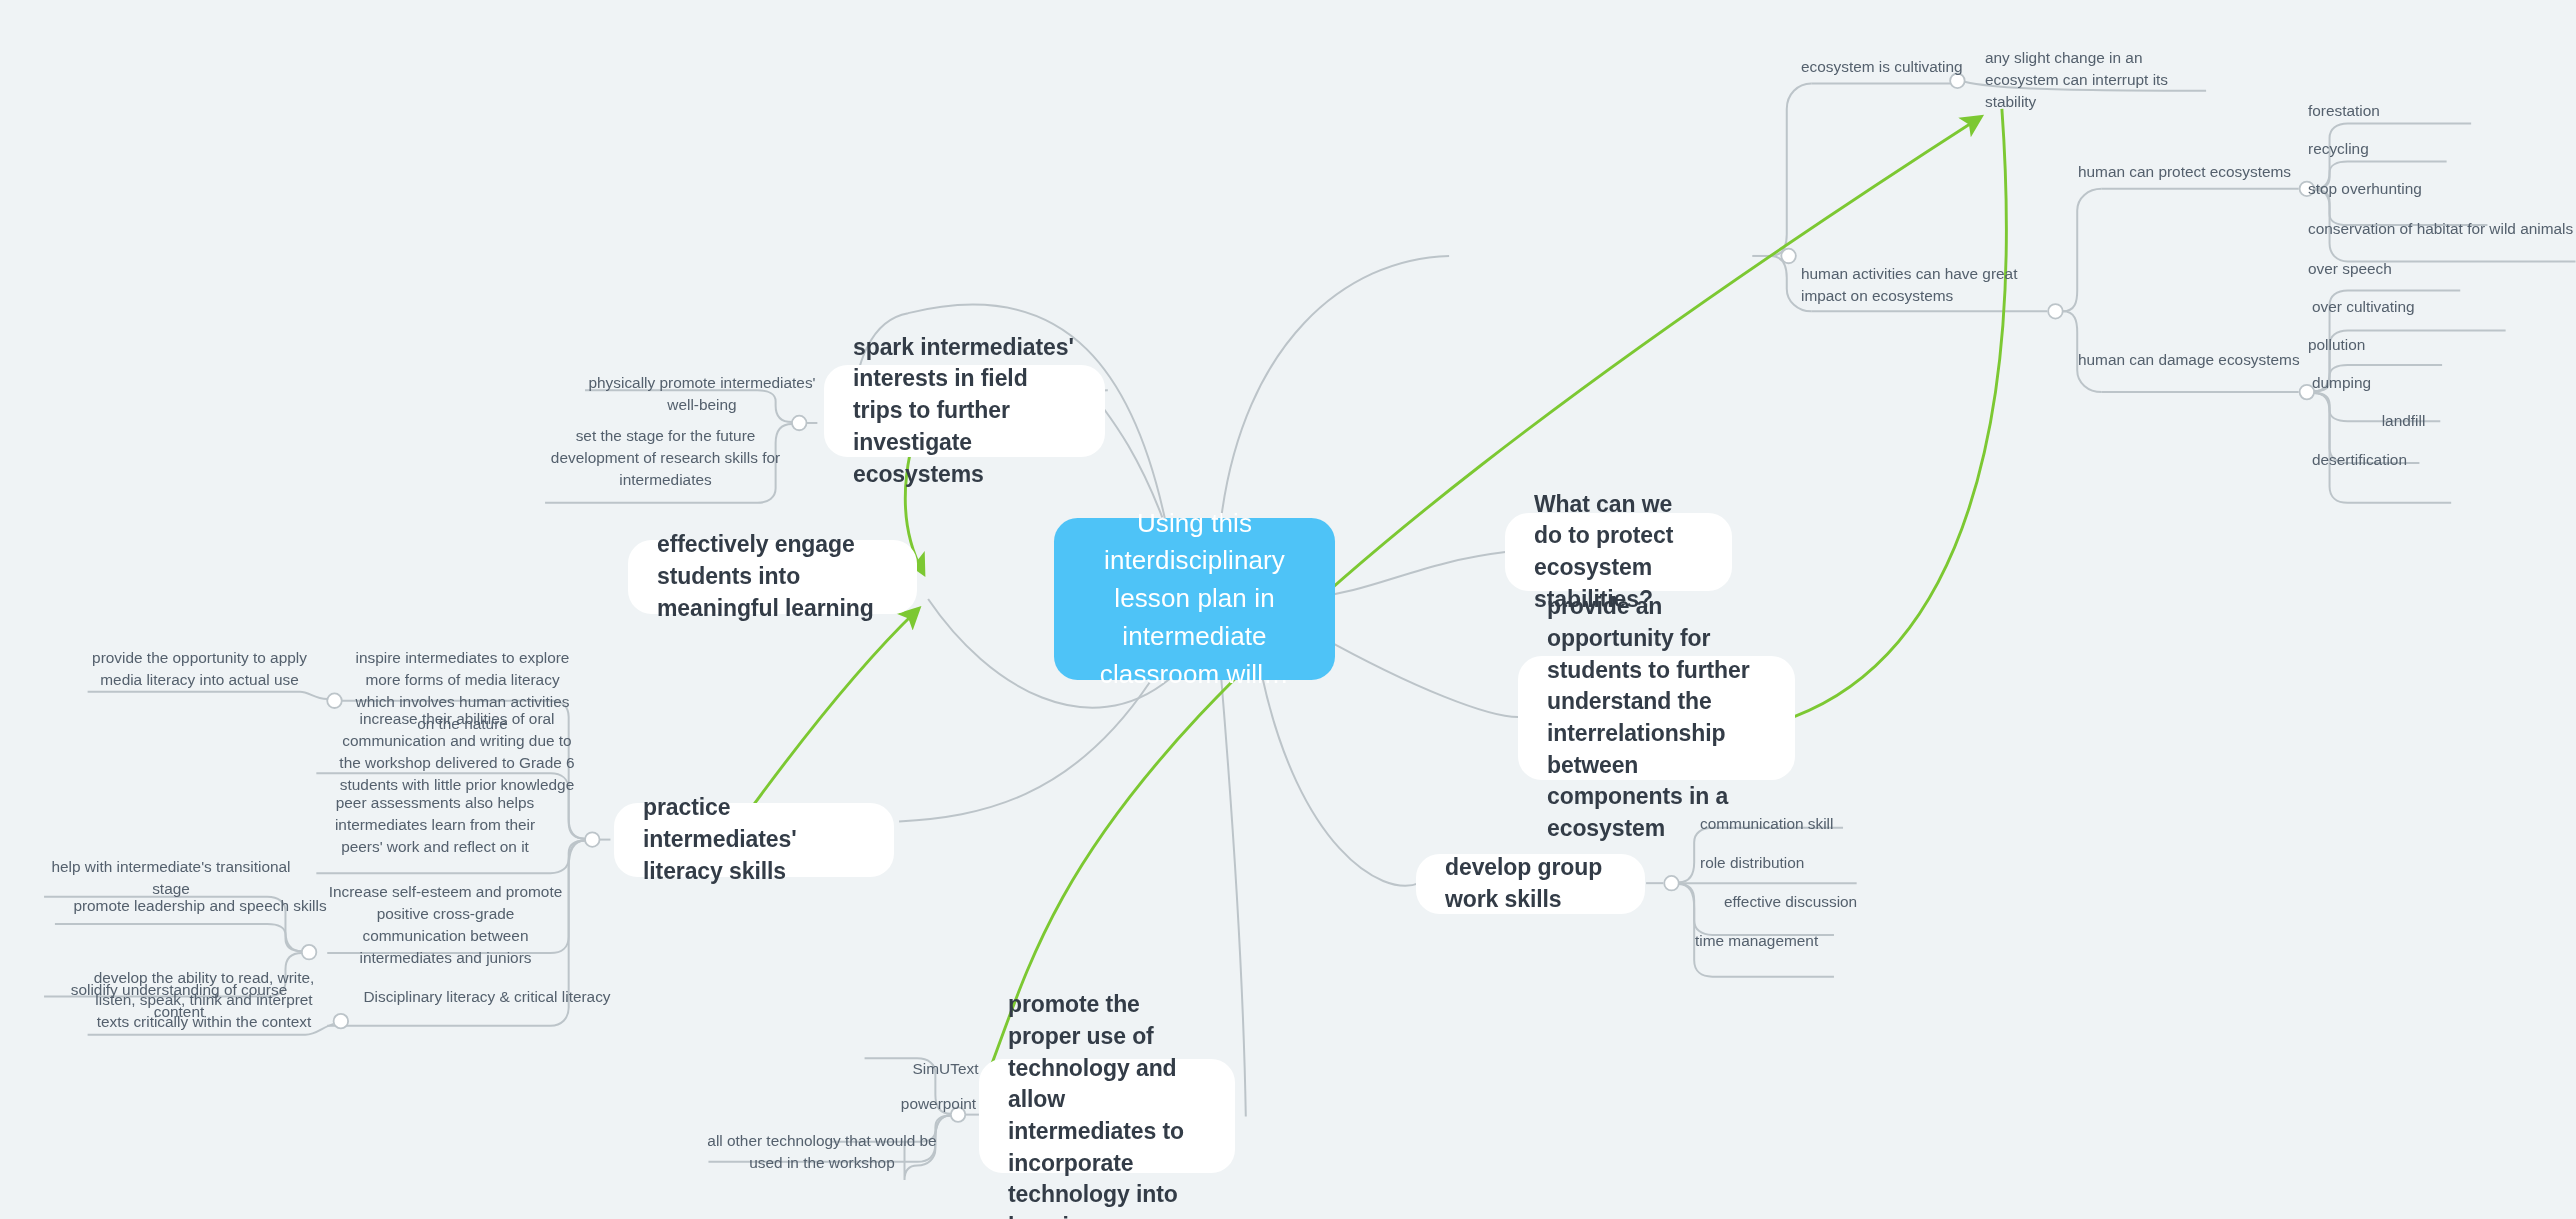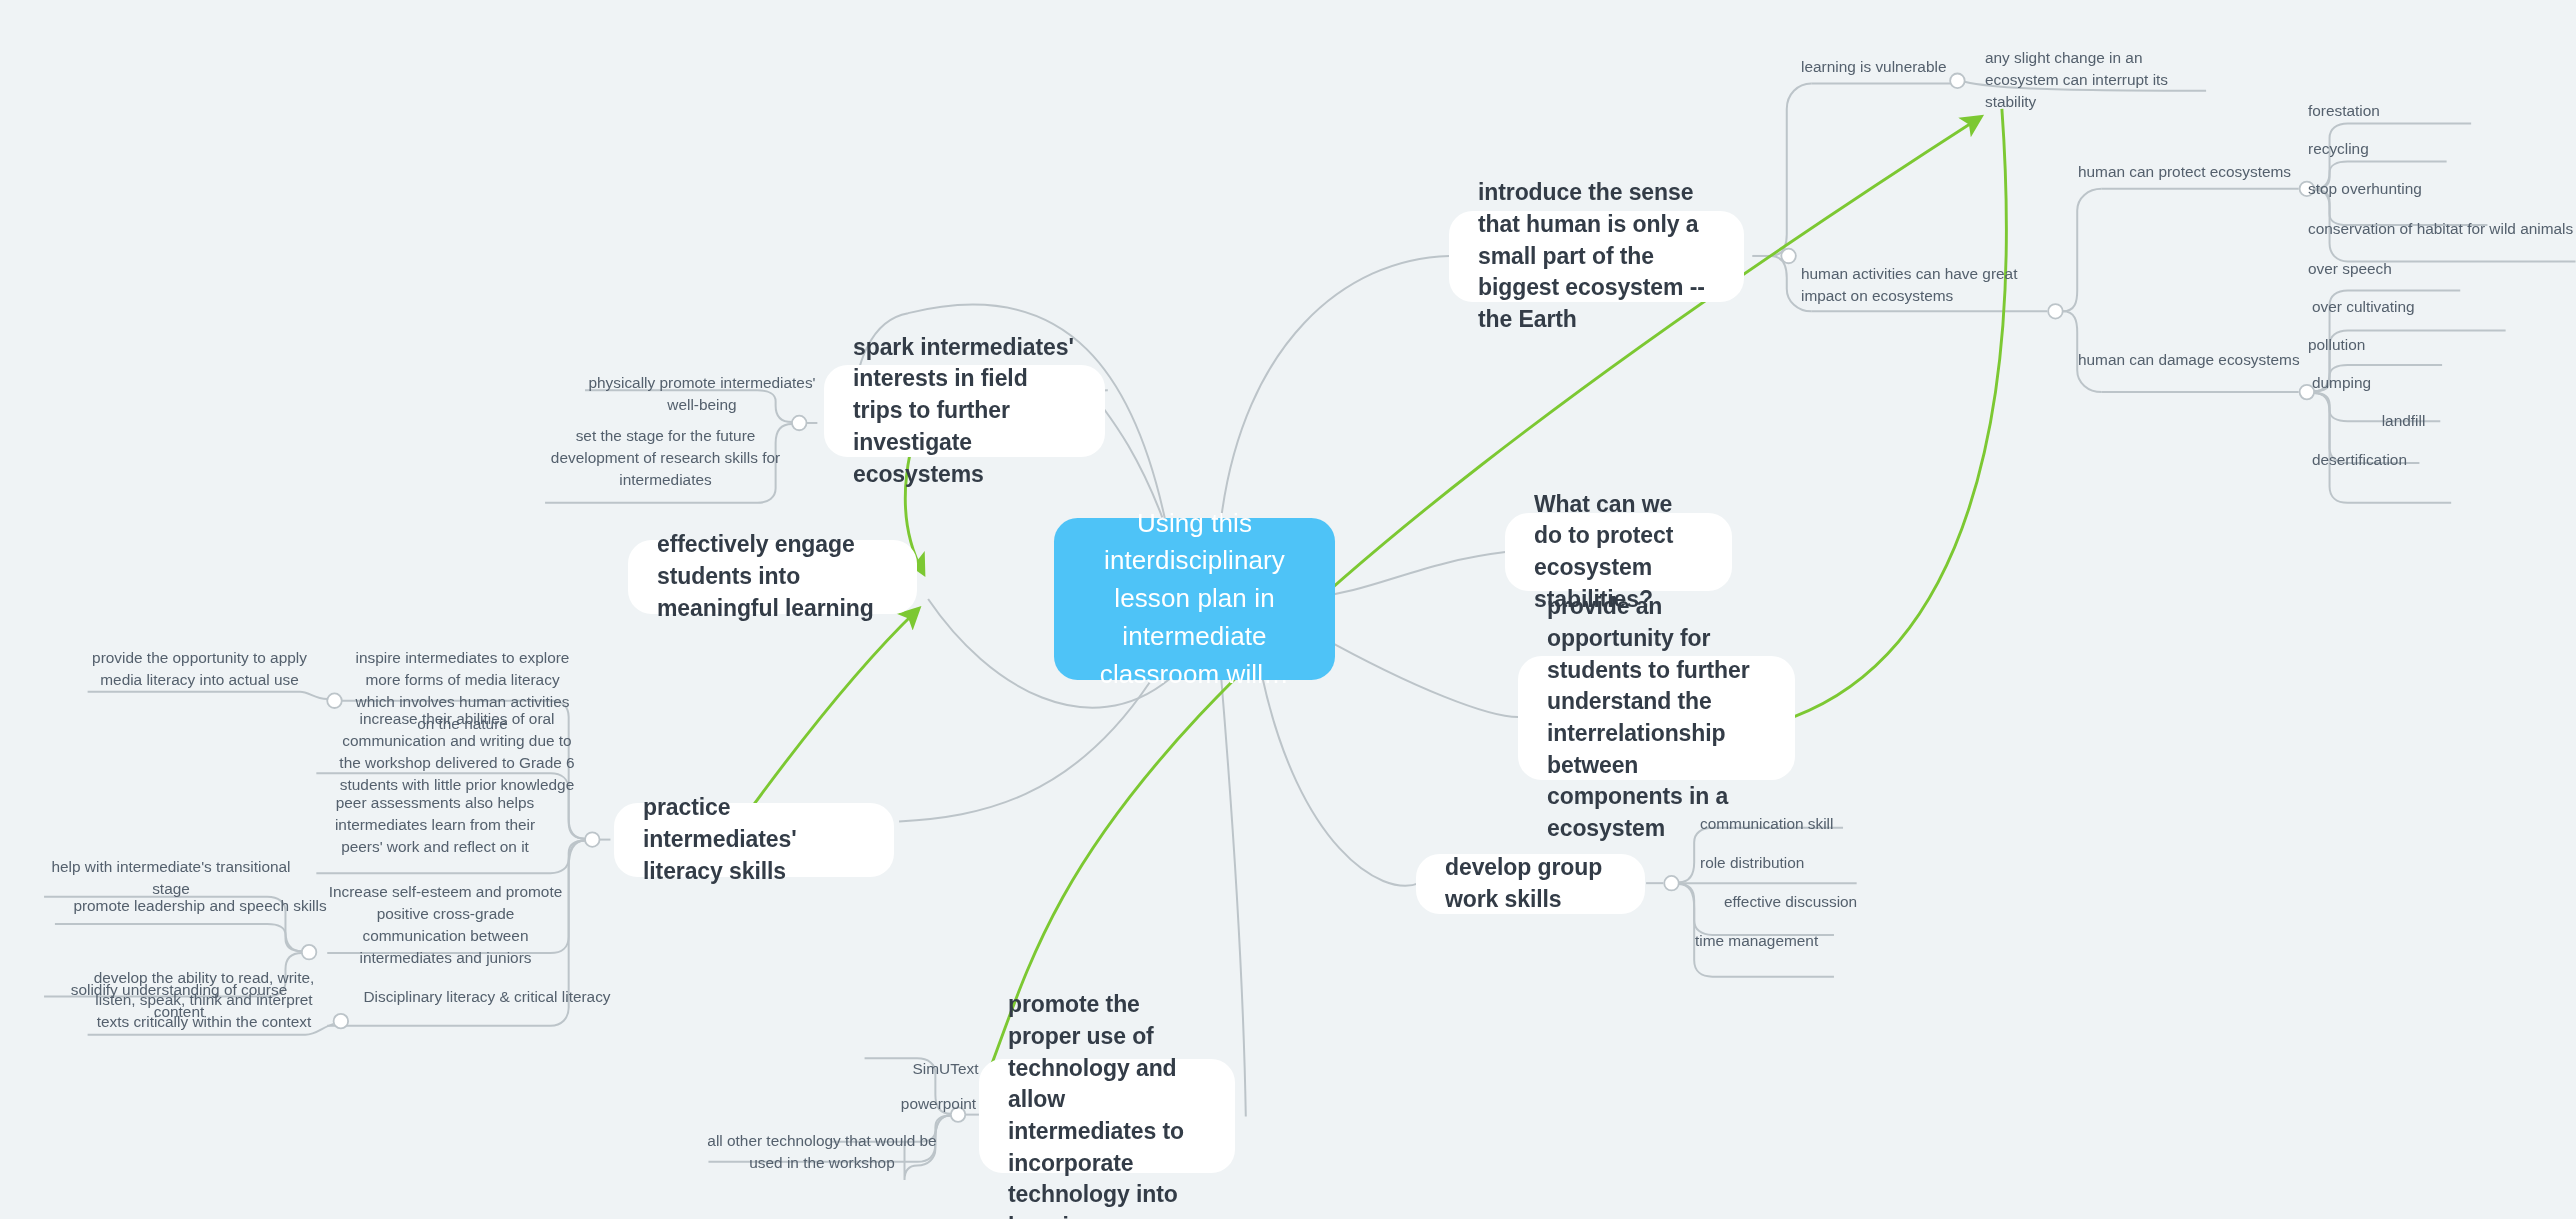--- a/index.html
+++ b/index.html
@@ -187,23 +187,20 @@
       <path d="M1002,500 C990,560 1000,600 1016,630" marker-end="url(#grnarrow)"></path>
 
       <path d="M820,900 C900,790 960,720 1010,672" marker-end="url(#grnarrow)"></path>
     </g>
   </svg>
 
   <div class="central" style="left:1054px; top:518px; width:281px; height:162px;">
     <span>Using this interdisciplinary lesson plan in intermediate classroom will…</span>
   </div>
 
-  <div class="node level1" style="left:1449px; top:211px; width:295px; height:91px;">
-    <span>introduce the sense that human is only a small part of the biggest ecosystem -- the Earth</span>
-  </div>
 
   <div class="node level1" style="left:1505px; top:513px; width:227px; height:78px;">
     <span>What can we do to protect ecosystem stabilities?</span>
   </div>
 
   <div class="node level1" style="left:1518px; top:656px; width:277px; height:124px;">
     <span>provide an opportunity for students to further understand the interrelationship between components in a ecosystem</span>
   </div>
 
   <div class="node level1" style="left:1416px; top:854px; width:229px; height:60px;">
@@ -220,21 +217,21 @@
 
   <div class="node level1" style="left:628px; top:540px; width:289px; height:74px;">
     <span>effectively engage students into meaningful learning</span>
   </div>
 
   <div class="node level1" style="left:614px; top:803px; width:280px; height:74px;">
     <span>practice intermediates' literacy skills</span>
   </div>
 
   <div class="leaf right" style="left:1801px; top:56px; width:218px;">
-    <span>learning is vulnerable</span>
+    <span>ecosystem is cultivating</span>
   </div>
 
   <div class="leaf right" style="left:1985px; top:47px; width:227px;">
     <span>any slight change in an ecosystem can interrupt its stability</span>
   </div>
 
   <div class="leaf right" style="left:1801px; top:263px; width:241px;">
     <span>human activities can have great impact on ecosystems</span>
   </div>
 

